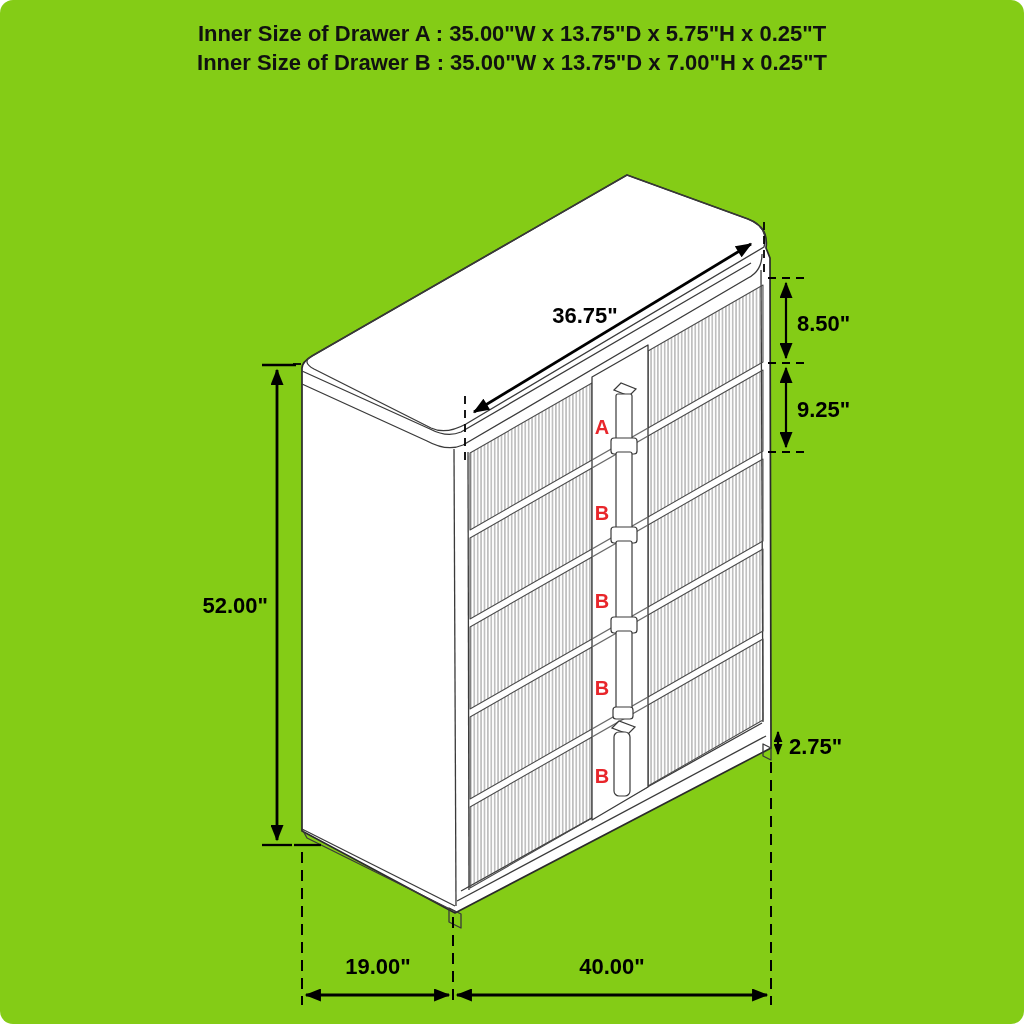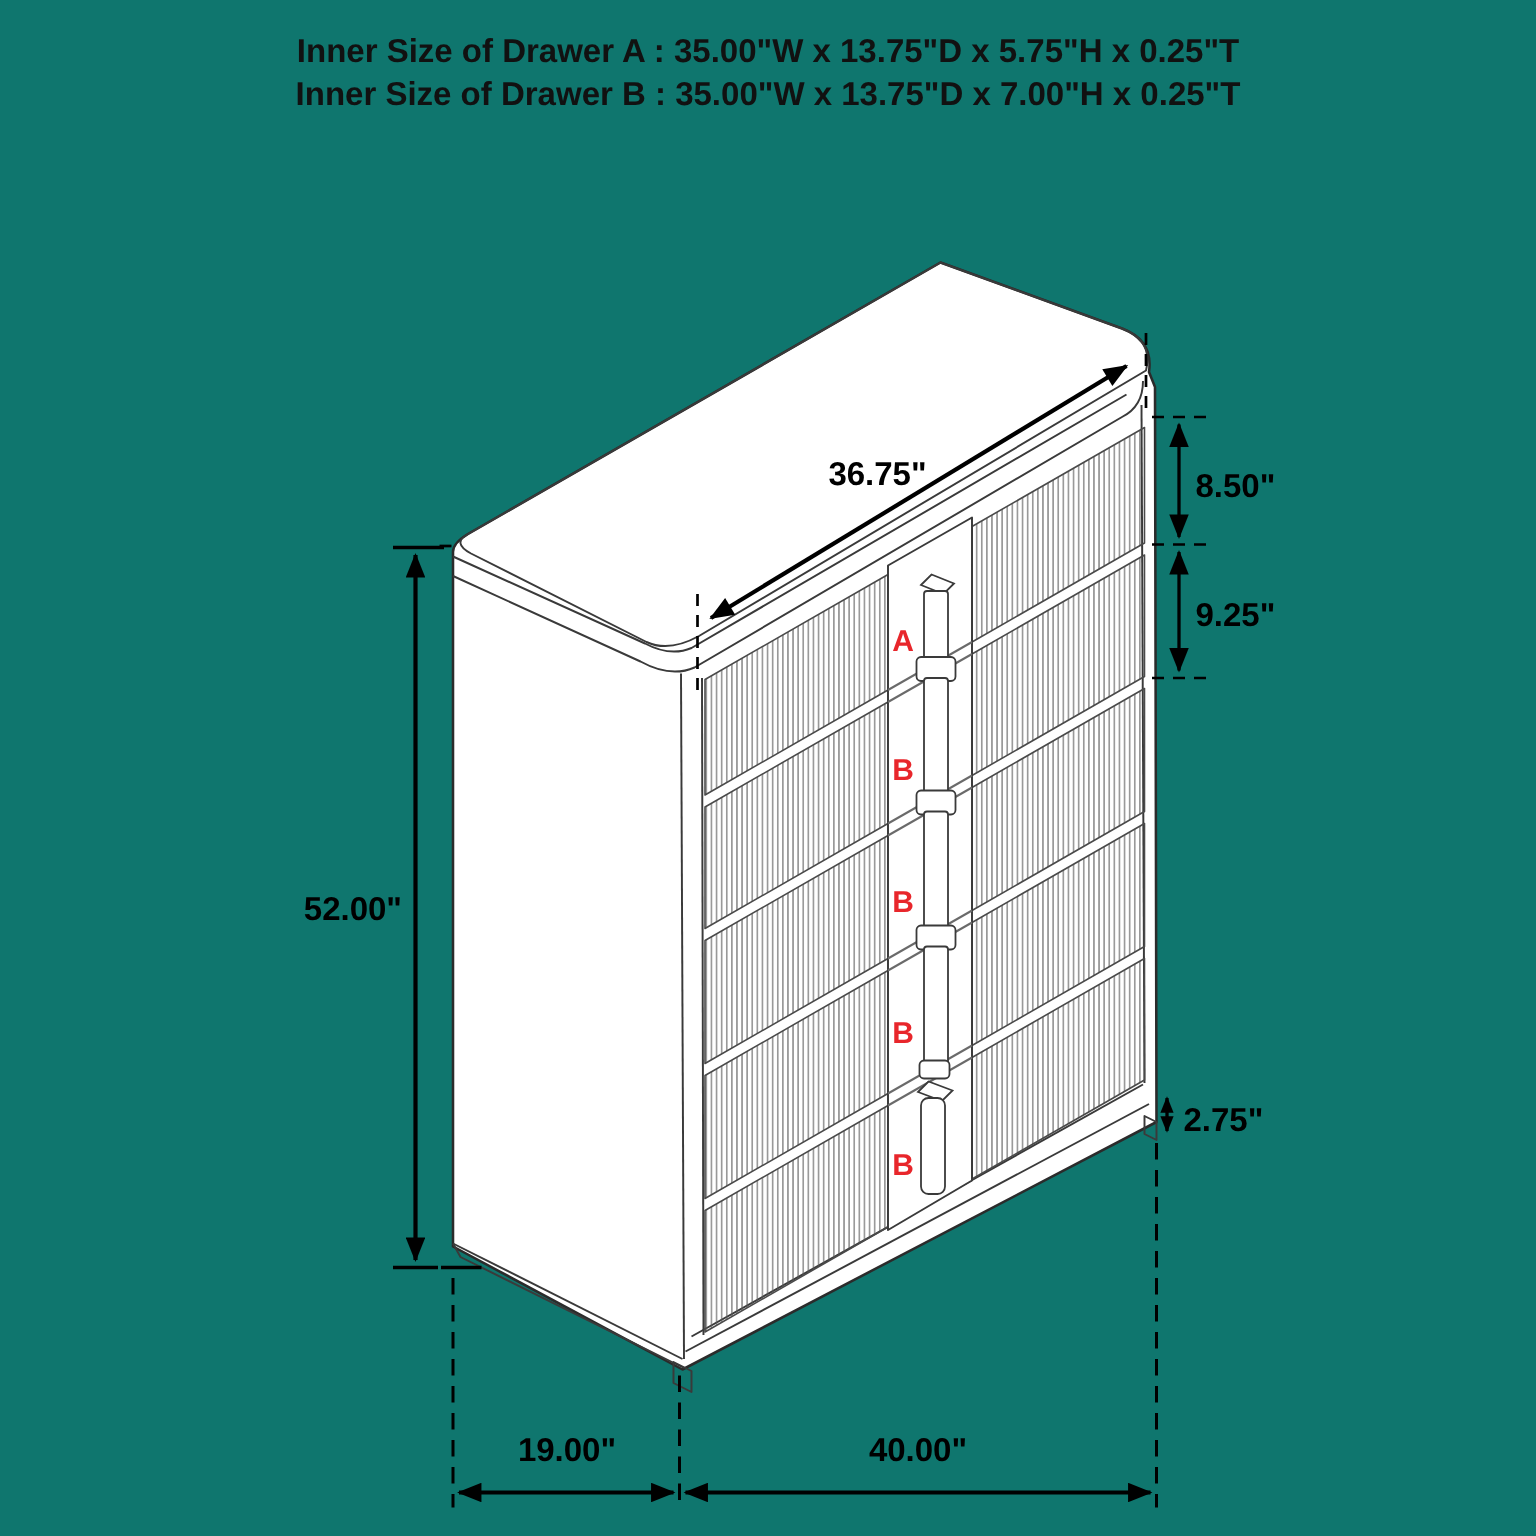--- a/index.html
+++ b/index.html
@@ -1,16 +1,16 @@
 <!DOCTYPE html>
 <html><head>
 <meta charset="utf-8">
 <style>
   html,body{margin:0;padding:0;background:#ffffff;}
-  .page{width:1024px;height:1024px;position:relative;background:#0f766e;overflow:hidden;}
+  .page{width:1024px;height:1024px;position:relative;background:#84cc16;overflow:hidden;border-radius:13px;}
   svg{display:block;}
   .dim-text{font-family:"Liberation Sans",sans-serif;font-weight:bold;font-size:22px;fill:#000;}
   .title-text{font-family:"Liberation Sans",sans-serif;font-weight:bold;font-size:22px;fill:#111;}
   .drawer-label{font-family:"Liberation Sans",sans-serif;font-weight:bold;font-size:20px;fill:#e8262b;}
   .outline{fill:none;stroke:#3a3a3a;stroke-width:1.3;stroke-linejoin:round;}
   .silhouette{fill:#ffffff;stroke:#2b2b2b;stroke-width:1.7;stroke-linejoin:round;}
   .cell{fill:url(#flute);stroke:#4a4a4a;stroke-width:1.05;stroke-linejoin:round;}
   .stripline{stroke:#6a6a6a;stroke-width:1.4;fill:none;}
   .handle{fill:#ffffff;stroke:#3a3a3a;stroke-width:1.2;}
   .dimline{stroke:#000;stroke-width:2.8;fill:none;}

